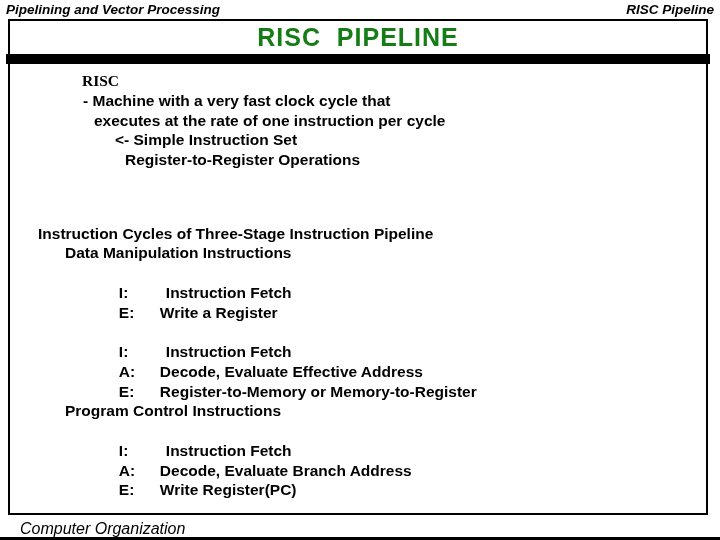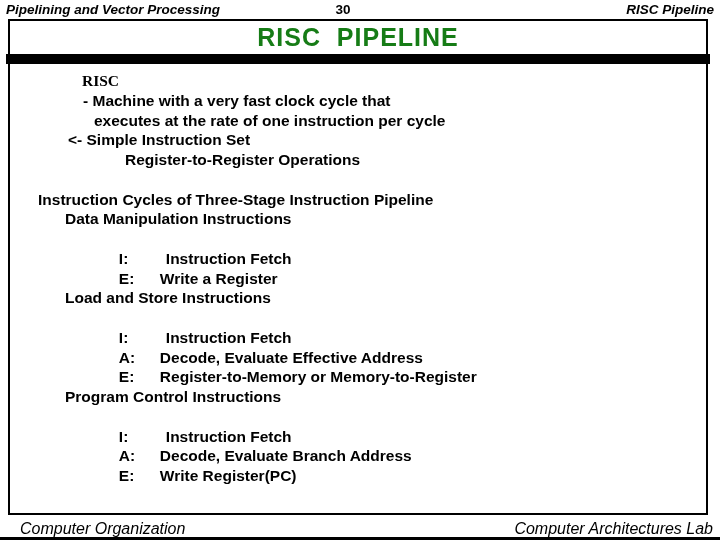--- a/index.html
+++ b/index.html
@@ -75,25 +75,25 @@
     font-size: 15.5px;
     font-weight: bold;
   }
   .line {
     height: 19.75px;
     line-height: 19.75px;
     white-space: pre;
   }
   .gap { height: 19.75px; }
 
-  .x38  { padding-left: 38px; }
+  .x38  { padding-left: 38px; margin-top: 34px; }
   .x55  { padding-left: 82px; font-family: Liberation Serif, serif; }
   .x65  { padding-left: 65px; }
   .x83  { padding-left: 83px; }
-  .x93  { padding-left: 68px; }
+  .x93  { padding-left: 115px; }
   .x94  { padding-left: 94px; }
   .x125 { padding-left: 125px; }
 
   .stage { padding-left: 93px; }
   .stage .lbl { display: inline-block; width: 41px; }
   .stage .lbl.wide { width: 47px; }
 
   
   .ftr {
     position: absolute;
@@ -114,21 +114,20 @@
     height: 3px;
     background: #000000;
   }
 </style>
 </head>
 <body>
 
 <div class="canvas">
 
   <div class="hdr hdr-left">Pipelining and Vector Processing</div>
-  <div class="hdr hdr-page">30</div>
   <div class="hdr hdr-right">RISC Pipeline</div>
 
   <div class="frame"></div>
 
   <div class="slide-title" style="color:#167c16;">RISC  PIPELINE</div>
 
   <div class="thick-rule"></div>
 
   <div class="content">
 
@@ -145,21 +144,20 @@
     <div class="line x65">Data Manipulation Instructions</div>
     <div class="line stage">
       <span class="lbl wide">I:</span><span>Instruction Fetch</span>
     </div>
     <div class="line stage">
       <span class="lbl">E:</span><span>Write a Register</span>
     </div>
 
     <div class="gap"></div>
 
-    <div class="line x65">Load and Store Instructions</div>
     <div class="line stage">
       <span class="lbl wide">I:</span><span>Instruction Fetch</span>
     </div>
     <div class="line stage">
       <span class="lbl">A:</span><span>Decode, Evaluate Effective Address</span>
     </div>
     <div class="line stage">
       <span class="lbl">E:</span><span>Register-to-Memory or Memory-to-Register</span>
     </div>
 
@@ -172,16 +170,15 @@
     <div class="line stage">
       <span class="lbl">A:</span><span>Decode, Evaluate Branch Address</span>
     </div>
     <div class="line stage">
       <span class="lbl">E:</span><span>Write Register(PC)</span>
     </div>
 
   </div>
 
   <div class="ftr ftr-left">Computer Organization</div>
-  <div class="ftr ftr-right">Computer Architectures Lab</div>
   <div class="bottom-rule"></div>
 
 </div>
 
 </body></html>

